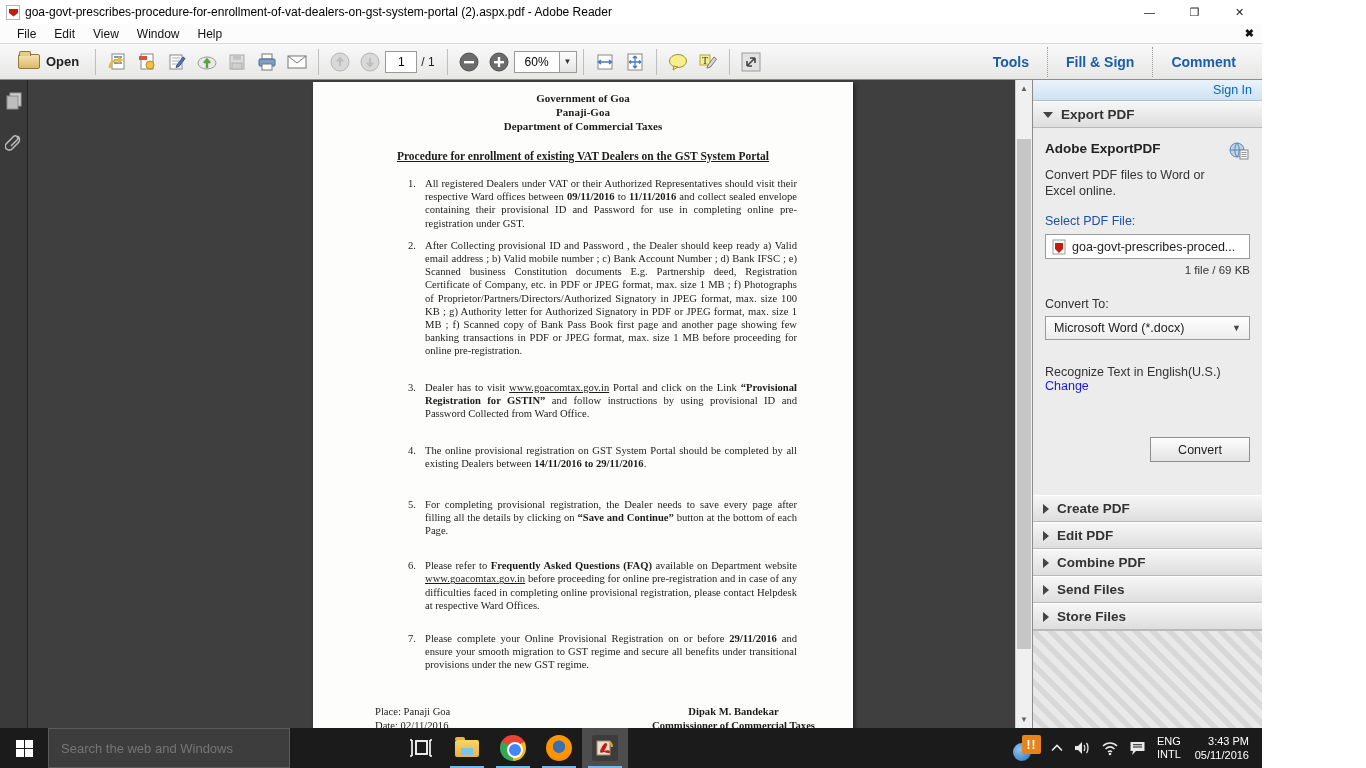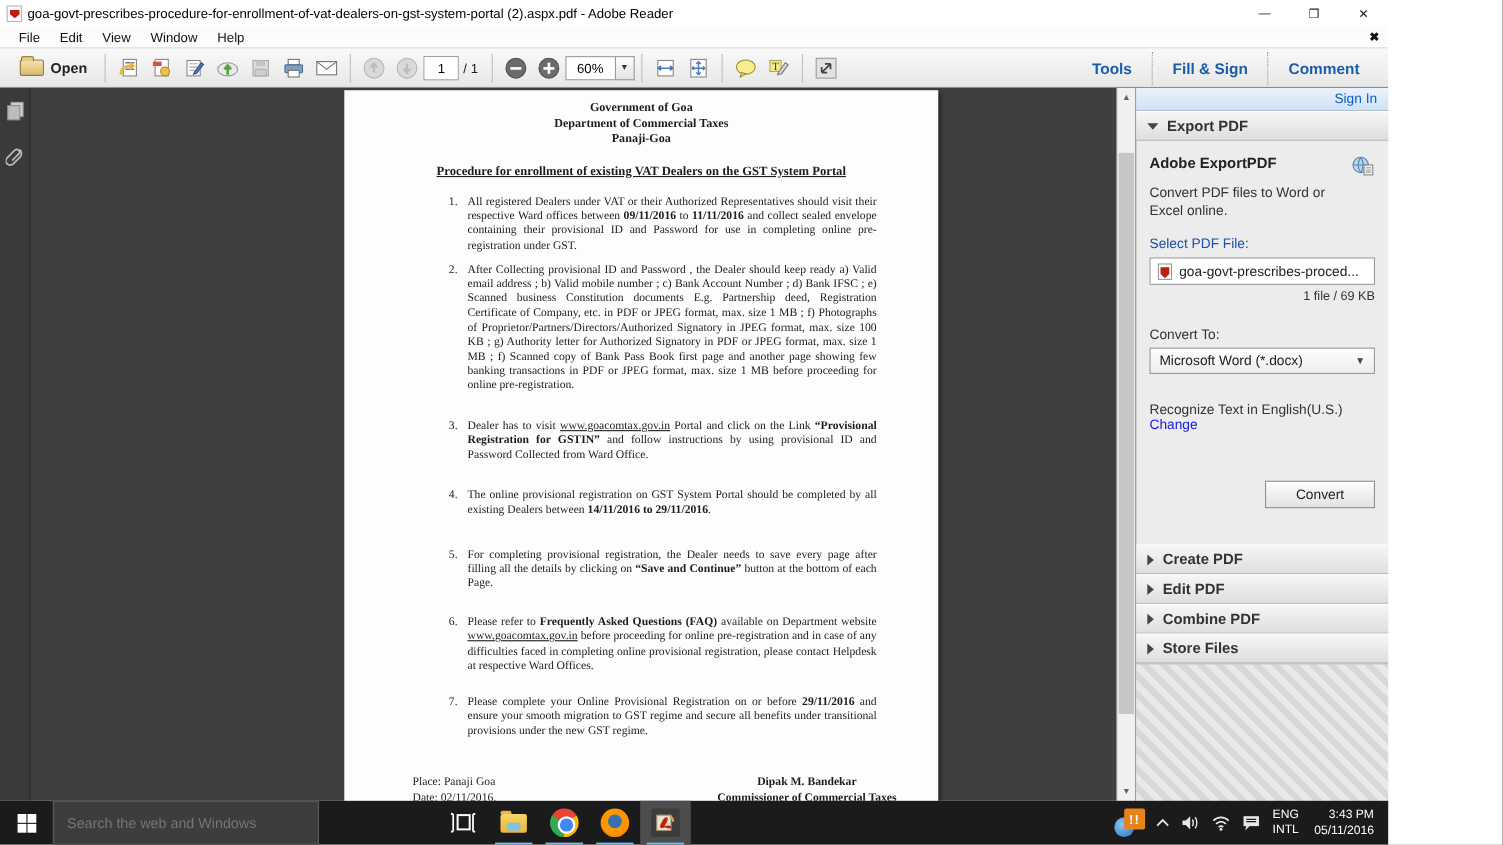--- a/index.html
+++ b/index.html
@@ -278,22 +278,22 @@
         </svg>
       <svg width="18" height="22" viewBox="0 0 18 22">
           <path d="M13 4c2 2 2 5 0 7l-6 6c-1.5 1.5-4 1.5-5.5 0s-1.5-4 0-5.5l7-7c1-1 2.6-1 3.5 0s1 2.6 0 3.5l-6 6" fill="none" stroke="#b9b9b9" stroke-width="1.6"></path>
         </svg>
     </div>
 
     <div class="doc-area">
       <div class="doc-page">
         <div id="doc-head" class="doc-head">
             <div>Government of Goa</div>
+            <div>Panaji-Goa</div>
             <div>Department of Commercial Taxes</div>
-            <div>Panaji-Goa</div>
           </div>
         <div class="doc-title">Procedure for enrollment of existing VAT Dealers on the GST System Portal</div>
         <div id="doc-list" class="doc-list">
             <div class="doc-item">
               <span class="doc-num">1.</span>
               <span class="doc-text"><span>All registered Dealers under VAT or their Authorized Representatives should visit their respective Ward offices between </span><span style="font-weight: bold;">09/11/2016</span><span> to </span><span style="font-weight: bold;">11/11/2016</span><span> and collect sealed envelope containing their provisional ID and Password for use in completing online pre-registration under GST.</span></span>
             </div>
             <div class="doc-item">
               <span class="doc-num">2.</span>
               <span class="doc-text"><span>After Collecting provisional ID and Password , the Dealer should keep ready a) Valid email address ; b) Valid mobile number ; c) Bank Account Number ; d) Bank IFSC ; e) Scanned business Constitution documents E.g. Partnership deed, Registration Certificate of Company, etc. in PDF or JPEG format, max. size 1 MB ; f) Photographs of Proprietor/Partners/Directors/Authorized Signatory in  JPEG format, max. size 100 KB ; g) Authority letter for Authorized Signatory in PDF or JPEG format, max. size 1 MB ; f) Scanned copy of Bank Pass Book first page and another page showing few banking transactions in PDF or JPEG format, max. size 1 MB before proceeding for online pre-registration.</span></span>
@@ -388,20 +388,24 @@
           <div class="acc-header">
             <span class="tri-right"></span>
             <span>Edit PDF</span>
           </div>
           <div class="acc-header">
             <span class="tri-right"></span>
             <span>Combine PDF</span>
           </div>
           <div class="acc-header">
             <span class="tri-right"></span>
+            <span>Send Files</span>
+          </div>
+          <div class="acc-header">
+            <span class="tri-right"></span>
             <span>Store Files</span>
           </div>
         </div>
       <div class="panel-stripes"></div>
     </div>
   </div>
 
   <div class="taskbar">
     <div class="start-btn">
       <div class="win-logo">

